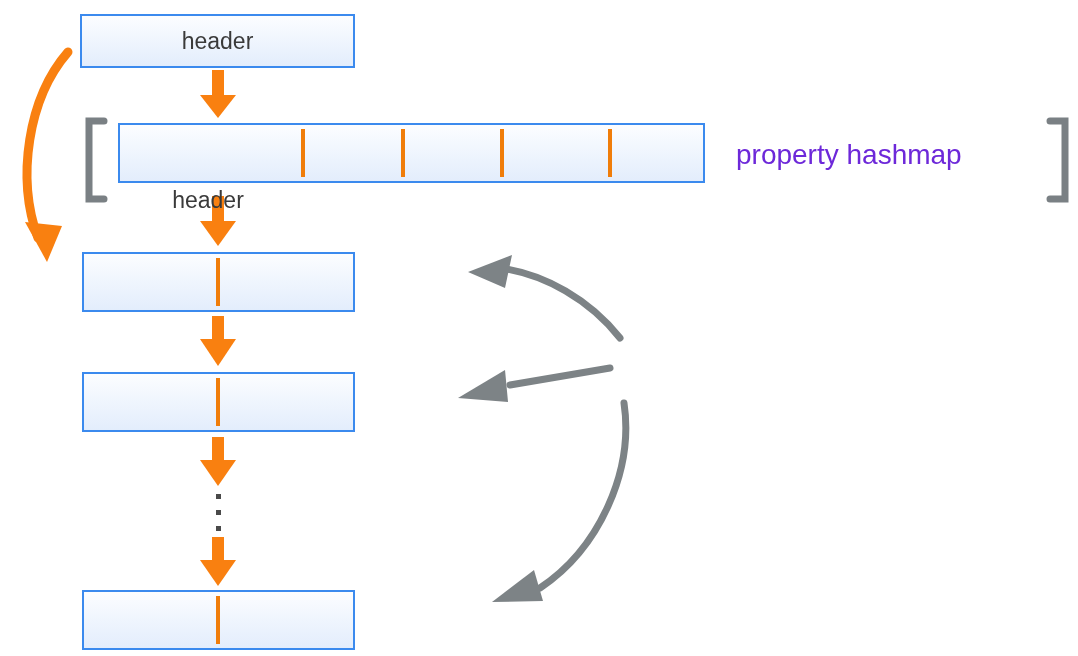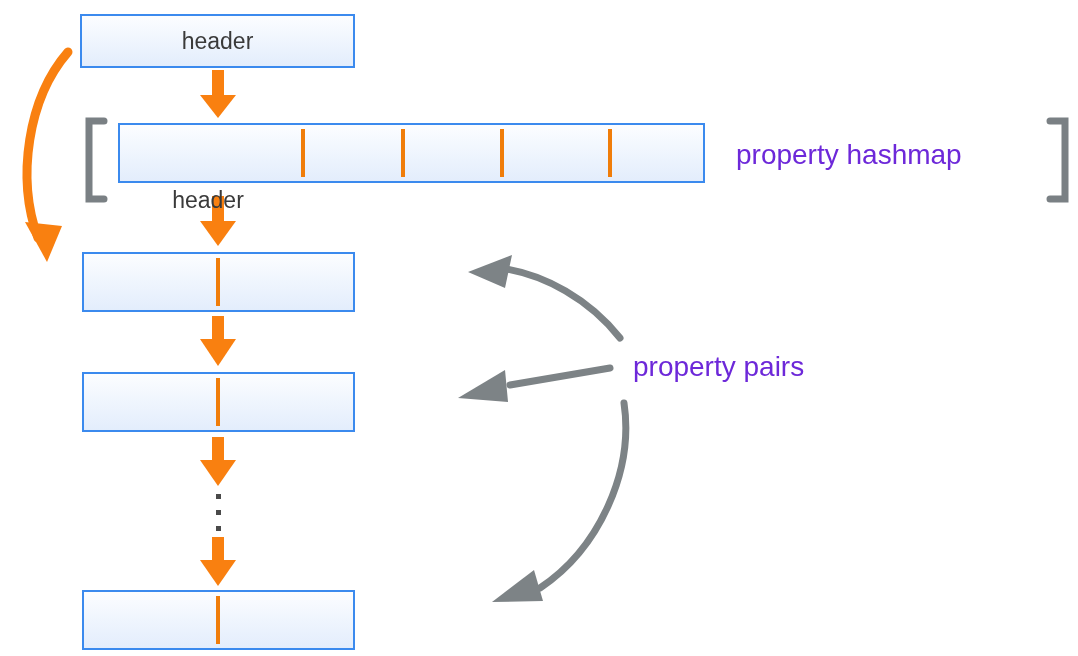--- a/index.html
+++ b/index.html
@@ -138,15 +138,14 @@
   <div class="node-box" style="left:82px; top:372px; width:273px; height:60px;"></div>
   <div class="tick" style="left:216px; top:378px; height:48px;"></div>
 
   <div class="ellipsis-dot" style="left:216px; top:494px;"></div>
   <div class="ellipsis-dot" style="left:216px; top:510px;"></div>
   <div class="ellipsis-dot" style="left:216px; top:526px;"></div>
 
   <div class="node-box" style="left:82px; top:590px; width:273px; height:60px;"></div>
   <div class="tick" style="left:216px; top:596px; height:48px;"></div>
 
-  <div class="caption" style="left:633px; top:353px;">property pairs</div>
 
 </div>
 
 </body></html>

